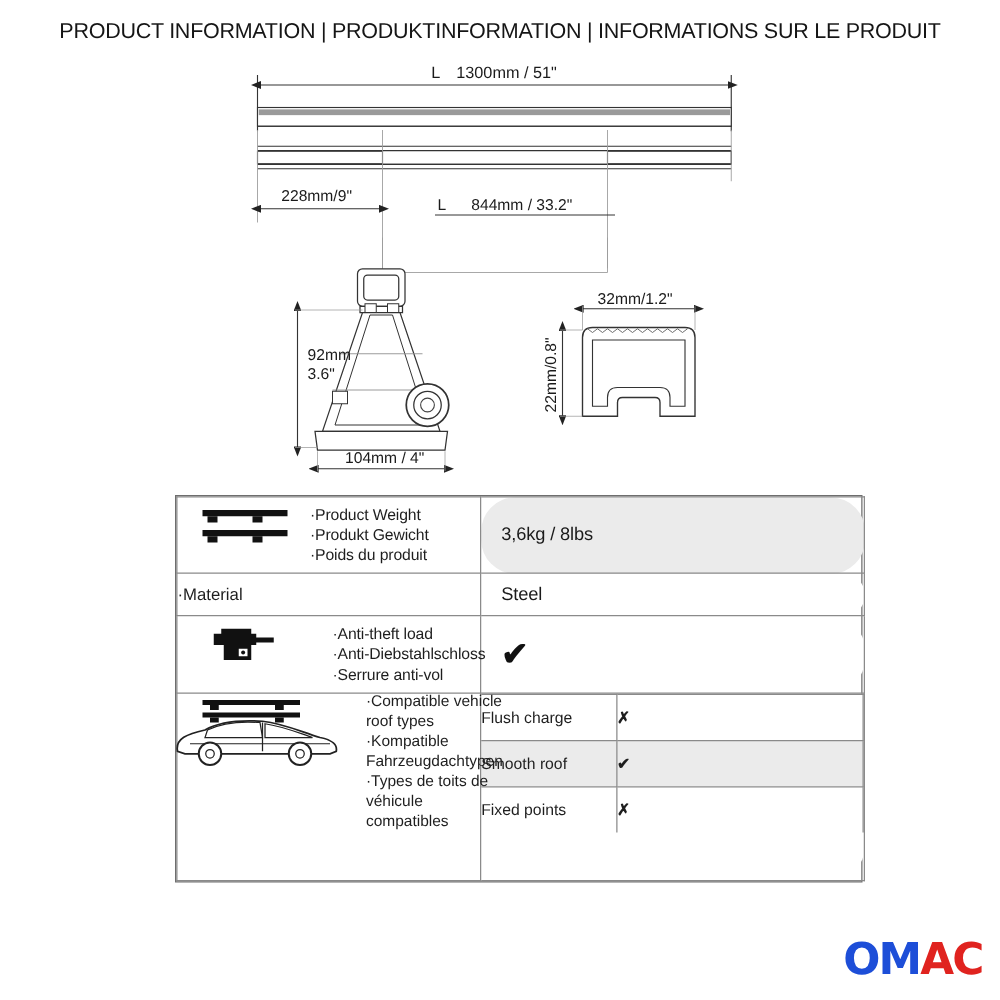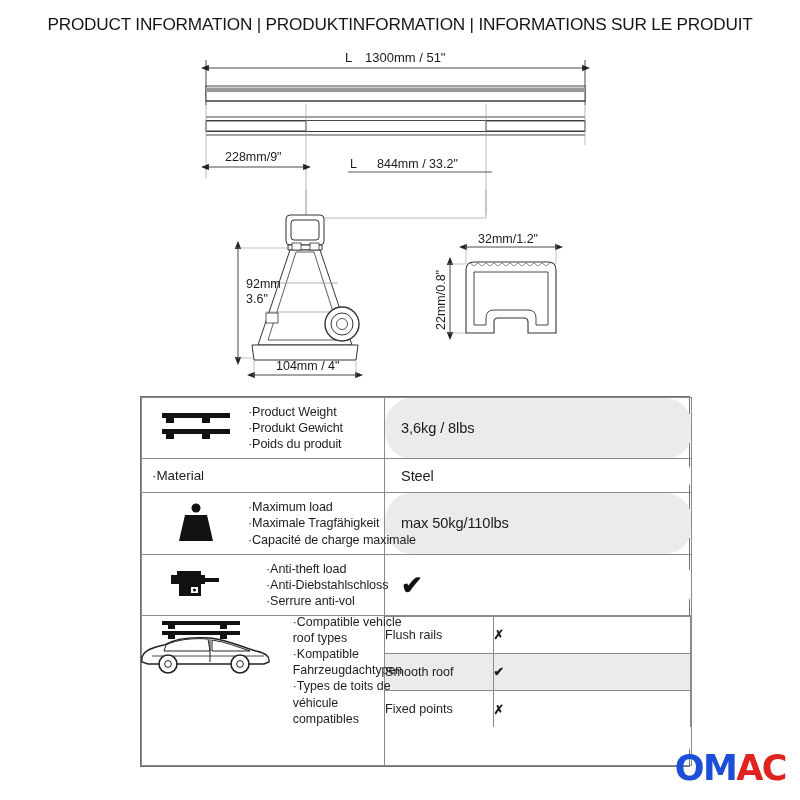--- a/index.html
+++ b/index.html
@@ -41,21 +41,21 @@
     padding:0;
     vertical-align:middle;
     box-sizing:border-box;
   }
   .col-icon{width:243px;}
   .col-val{width:307px;border-radius:27px;}
   .shaded{background:#ebebeb;}
   .plain{background:#ffffff;}
 
   .cell-pad{padding:6px 8px;}
-  .row-flex{display:flex;align-items:center;gap:6px;}
+  .row-flex{display:flex;align-items:flex-start;gap:6px;}
   .icon-box{
     width:92px;min-width:92px;height:100%;
     display:flex;align-items:center;justify-content:center;
   }
   .labels{
     font-size:12.6px;
     line-height:1.28;
     color:#1e1e1e;
     white-space:nowrap;
   }
@@ -68,21 +68,20 @@
   }
   .value-check{
     font-size:26px;
     font-weight:bold;
     padding-left:16px;
     line-height:1;
     color:#111;
   }
   .material-label{
     font-size:13.4px;
-    padding-left:10px;
     color:#1e1e1e;
   }
 
   
   .roof-left{
     display:flex;
     align-items:flex-start;justify-content:center;
     padding:4px 6px 8px 6px;
     height:100%;
   }
@@ -299,40 +298,20 @@
 
       <tr>
         <td class="col-icon plain" style="height:34px;">
           <div class="material-label">·Material</div>
         </td>
         <td class="col-val plain">
           <div class="value">Steel</div>
         </td>
       </tr>
 
-      <tr>
-        <td class="col-icon plain">
-          <div class="row-flex cell-pad">
-            <div class="icon-box">
-              <svg width="50" height="44" viewBox="0 0 50 44">
-                <circle cx="25" cy="7" r="4.5" fill="#111"></circle>
-                <path d="M14 14 L36 14 L42 40 L8 40 Z" fill="#111"></path>
-              </svg>
-            </div>
-            <div class="labels">
-              <div>·Maximum load</div>
-              <div>·Maximale Tragfähigkeit</div>
-              <div>·Capacité de charge maximale</div>
-            </div>
-          </div>
-        </td>
-        <td class="col-val shaded">
-          <div class="value">max 50kg/110lbs</div>
-        </td>
-      </tr>
 
       <tr>
         <td class="col-icon plain">
           <div class="row-flex cell-pad">
             <div class="icon-box">
               <svg width="62" height="36" viewBox="0 0 62 36">
                 <rect x="6" y="8" width="34" height="9" fill="#111"></rect>
                 <rect x="12" y="4" width="24" height="5" fill="#111"></rect>
                 <rect x="36" y="11" width="18" height="4" fill="#111"></rect>
                 <rect x="14" y="17" width="22" height="12" fill="#111"></rect>
@@ -382,21 +361,21 @@
               <div>·Kompatible Fahrzeugdachtypen</div>
               <div>·Types de toits de véhicule</div>
               <div>compatibles</div>
             </div>
           </div>
         </td>
         <td class="col-val plain" style="padding:0;vertical-align:top;">
           <table class="subtable">
             <tbody>
               <tr>
-                <td class="sub-name plain">Flush rails</td>
+                <td class="sub-name plain">Flush charge</td>
                 <td class="sub-mark plain">✗</td>
               </tr>
               <tr>
                 <td class="sub-name shaded">Smooth roof</td>
                 <td class="sub-mark shaded">✔</td>
               </tr>
               <tr>
                 <td class="sub-name plain">Fixed points</td>
                 <td class="sub-mark plain">✗</td>
               </tr>

